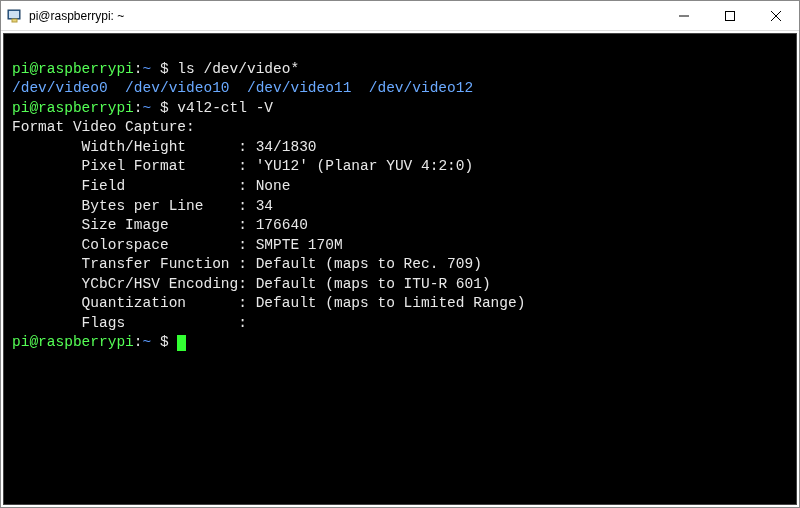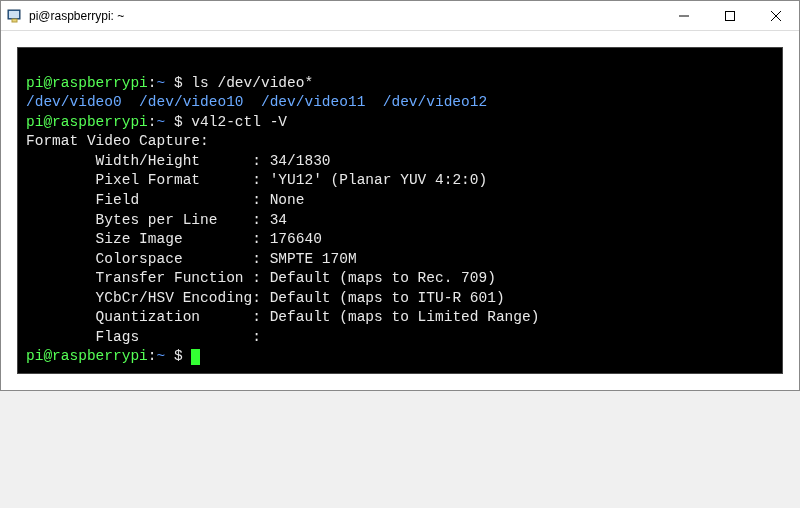--- a/index.html
+++ b/index.html
@@ -5,21 +5,21 @@
     * { margin: 0; padding: 0; box-sizing: border-box; }
     body {
       font-family: "Consolas", "Courier New", monospace;
       background: #f0f0f0;
       width: 800px;
       height: 508px;
       overflow: hidden;
     }
     .window {
       width: 800px;
-      height: 391px;
+      height: 508px;
       border: 1px solid #888;
       background: #fff;
       display: flex;
       flex-direction: column;
     }
     .titlebar {
       height: 30px;
       background: #fff;
       display: flex;
       align-items: center;
@@ -57,21 +57,21 @@
     .terminal {
       flex: 1;
       background: #000;
       color: #ccc;
       padding: 6px 8px;
       font-size: 14.5px;
       line-height: 1.35;
       white-space: pre;
       overflow: hidden;
       border: 1px solid #444;
-      margin: 16px;
+      margin: 2px;
     }
     .prompt-userhost { color: #55ff55; }
     .prompt-path { color: #5c9bff; }
     .t-white { color: #e8e8e8; }
     .t-blue { color: #6aa9ff; }
     .cursor {
       display: inline-block;
       width: 9px;
       height: 16px;
       background: #33ff33;

